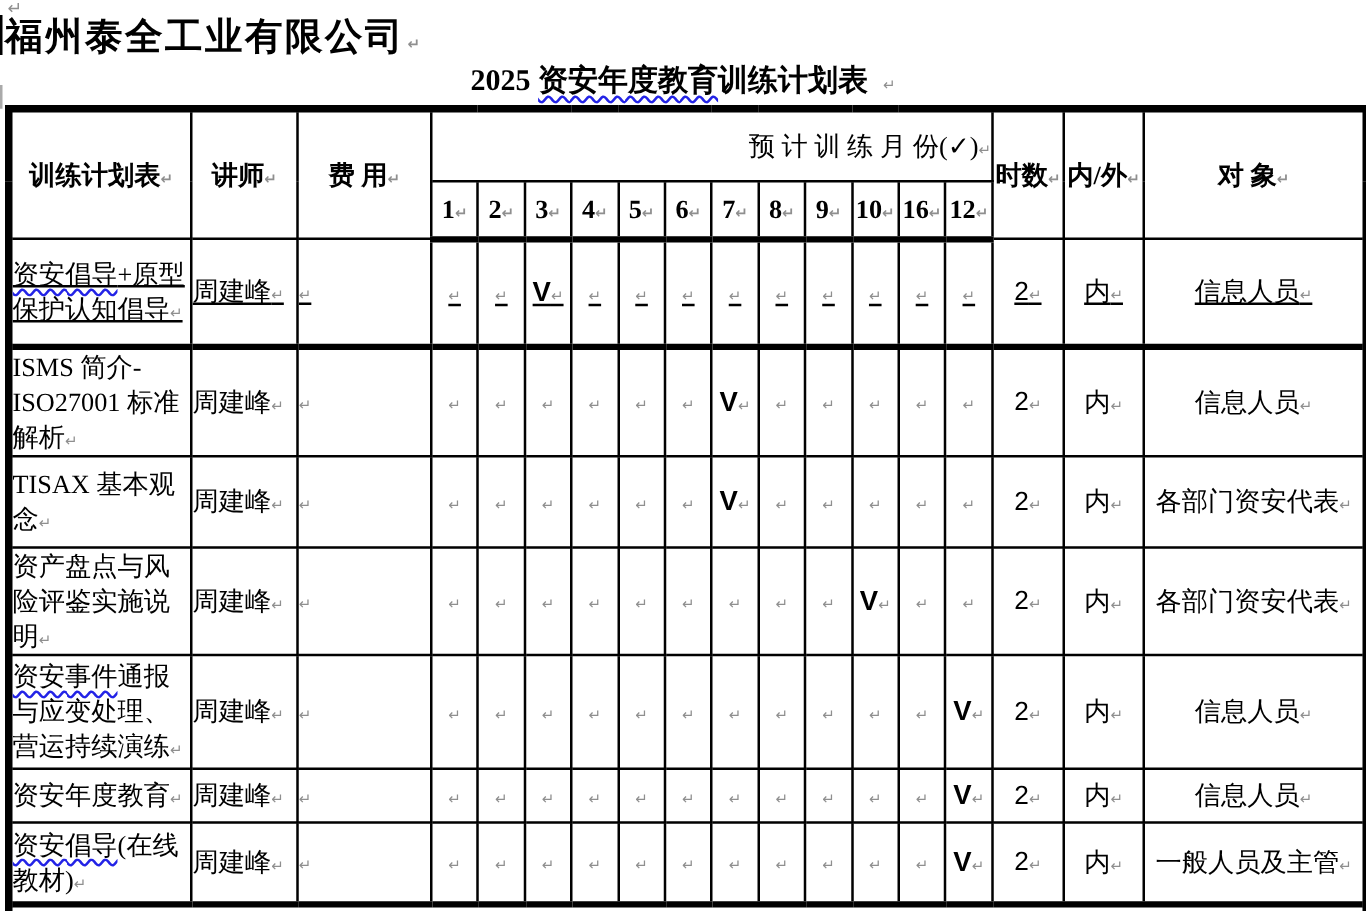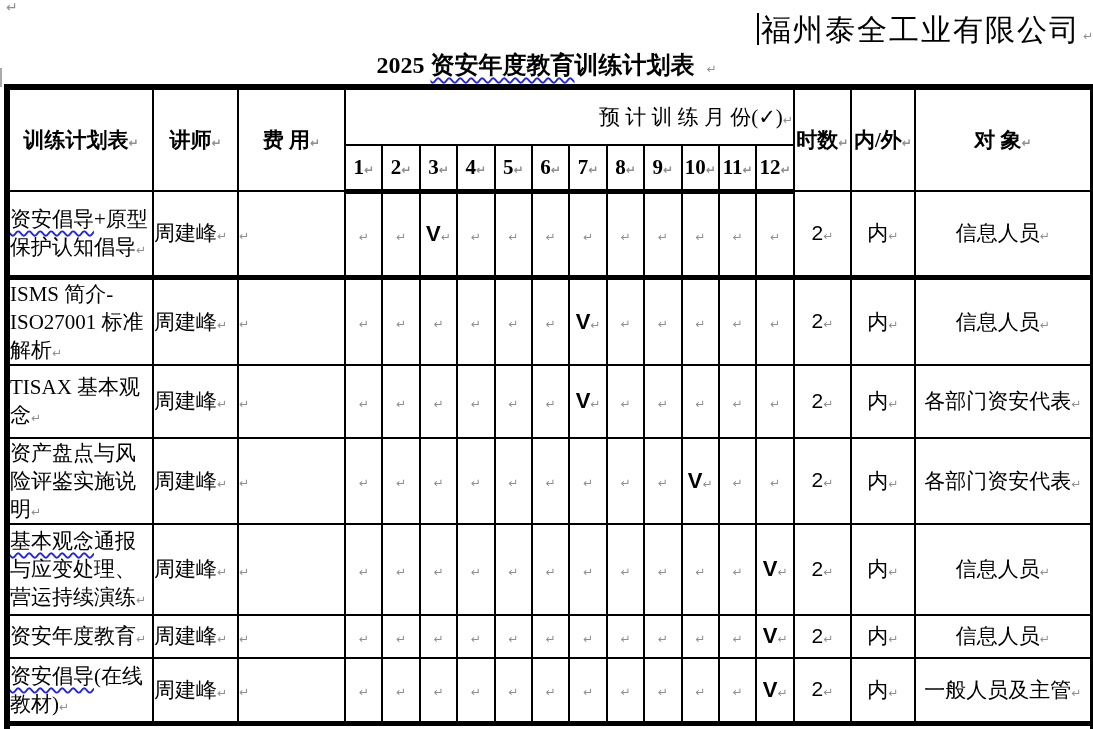--- a/index.html
+++ b/index.html
@@ -10,21 +10,21 @@
     position:relative;
   }
   .pmark {
     color:#8f8f8f; font-size:12px; font-family:"DejaVu Sans",sans-serif;
     user-select:none; line-height:1;
   }
   .top-pmark { position:absolute; left:6px; top:0px; font-size:14px; }
   .margin-tick { position:absolute; left:0; top:68px; width:2px; height:19px; background:#aaaaaa; }
 
   .title1 {
-    margin-top:12px; text-align:right; font-size:30px; font-weight:normal;
+    margin-top:12px; text-align:left; font-size:30px; font-weight:bold;
     letter-spacing:2px; line-height:36px; white-space:nowrap;
   }
   .cursor { display:inline-block; width:2px; height:32px; background:#000; vertical-align:-5px; margin-right:2px; }
   .title1 .pmark { margin-left:2px; letter-spacing:0; }
   .title2 {
     margin-top:2px; text-align:center; font-size:24px; font-weight:bold;
     line-height:30px; white-space:nowrap;
   }
   .title2 .pmark { margin-left:12px; font-weight:normal; letter-spacing:0; }
 
@@ -98,26 +98,26 @@
         <th class="month-h"><span>1</span><span class="pmark">↵</span></th>
         <th class="month-h"><span>2</span><span class="pmark">↵</span></th>
         <th class="month-h"><span>3</span><span class="pmark">↵</span></th>
         <th class="month-h"><span>4</span><span class="pmark">↵</span></th>
         <th class="month-h"><span>5</span><span class="pmark">↵</span></th>
         <th class="month-h"><span>6</span><span class="pmark">↵</span></th>
         <th class="month-h"><span>7</span><span class="pmark">↵</span></th>
         <th class="month-h"><span>8</span><span class="pmark">↵</span></th>
         <th class="month-h"><span>9</span><span class="pmark">↵</span></th>
         <th class="month-h"><span>10</span><span class="pmark">↵</span></th>
-        <th class="month-h"><span>11</span><span class="pmark">↵</span></th>
+        <th class="month-h"><span>16</span><span class="pmark">↵</span></th>
         <th class="month-h"><span>12</span><span class="pmark">↵</span></th>
       </tr>
   </thead>
   <tbody id="plan-body">
-      <tr class="thick-b" style="height: 86px;">
+      <tr class="thick-b" style="height: 86px; text-decoration: underline;">
         <td class="cell-course"><span class="sq">资安倡导</span><span>+原型保护认知倡导</span><span class="pmark">↵</span></td>
         <td class="cell-instructor"><span>周建峰</span><span class="pmark">↵</span></td>
         <td class="cell-cost"><span class="pmark">↵</span></td>
         <td class="cell-month"><span class="pmark">↵</span></td>
         <td class="cell-month"><span class="pmark">↵</span></td>
         <td class="cell-month"><span class="vmark">V</span><span class="pmark">↵</span></td>
         <td class="cell-month"><span class="pmark">↵</span></td>
         <td class="cell-month"><span class="pmark">↵</span></td>
         <td class="cell-month"><span class="pmark">↵</span></td>
         <td class="cell-month"><span class="pmark">↵</span></td>
@@ -184,21 +184,21 @@
         <td class="cell-month"><span class="pmark">↵</span></td>
         <td class="cell-month"><span class="pmark">↵</span></td>
         <td class="cell-month"><span class="vmark">V</span><span class="pmark">↵</span></td>
         <td class="cell-month"><span class="pmark">↵</span></td>
         <td class="cell-month"><span class="pmark">↵</span></td>
         <td class="cell-hours"><span class="hnum">2</span><span class="pmark">↵</span></td>
         <td class="cell-io"><span>内</span><span class="pmark">↵</span></td>
         <td class="cell-target"><span>各部门资安代表</span><span class="pmark">↵</span></td>
       </tr>
       <tr style="height: 91px;">
-        <td class="cell-course"><span class="sq">基本观念</span><span>通报与应变处理、营运持续演练</span><span class="pmark">↵</span></td>
+        <td class="cell-course"><span class="sq">资安事件</span><span>通报与应变处理、营运持续演练</span><span class="pmark">↵</span></td>
         <td class="cell-instructor"><span>周建峰</span><span class="pmark">↵</span></td>
         <td class="cell-cost"><span class="pmark">↵</span></td>
         <td class="cell-month"><span class="pmark">↵</span></td>
         <td class="cell-month"><span class="pmark">↵</span></td>
         <td class="cell-month"><span class="pmark">↵</span></td>
         <td class="cell-month"><span class="pmark">↵</span></td>
         <td class="cell-month"><span class="pmark">↵</span></td>
         <td class="cell-month"><span class="pmark">↵</span></td>
         <td class="cell-month"><span class="pmark">↵</span></td>
         <td class="cell-month"><span class="pmark">↵</span></td>

